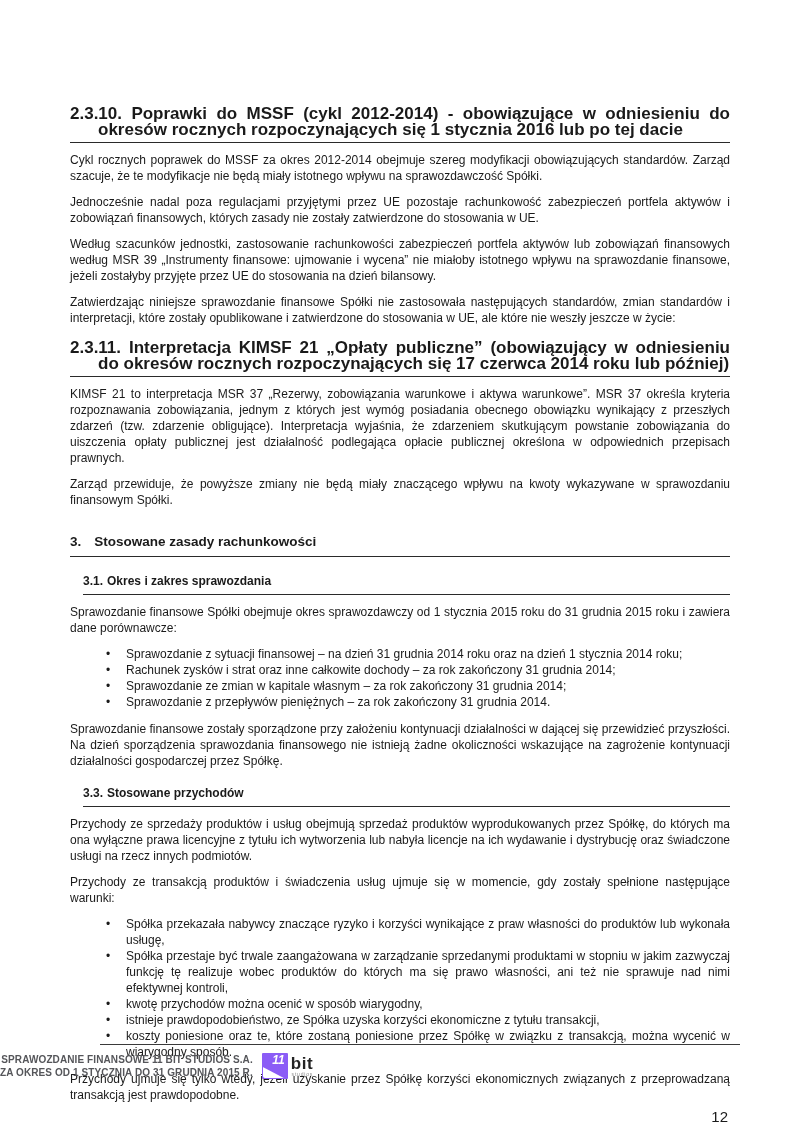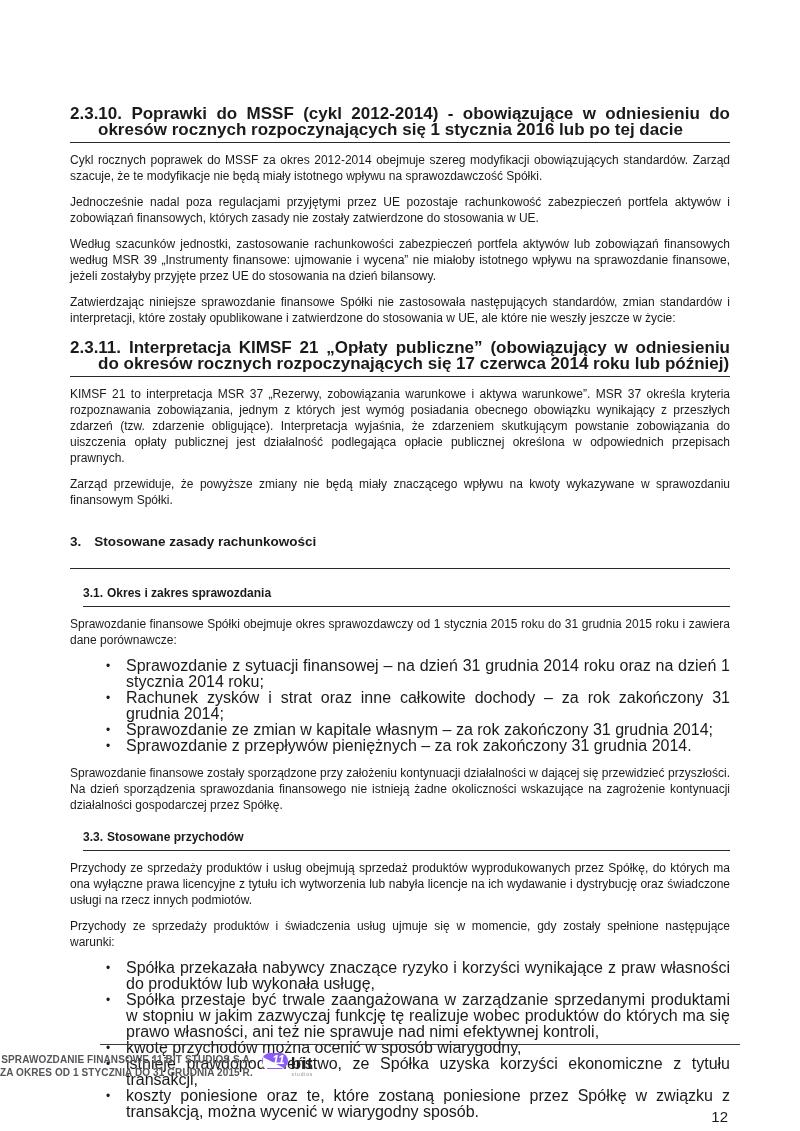--- a/index.html
+++ b/index.html
@@ -33,42 +33,42 @@
     padding: 0 0 5px 28px;
     text-indent: -28px;
     border-bottom: 1px solid #2a2a2a;
     margin: 14px 0 9px 0;
   }
   .h-main {
     font-weight: bold;
     font-size: 13.5px;
     line-height: 16px;
     border-bottom: 1px solid #2a2a2a;
-    padding-bottom: 18px;
+    padding-bottom: 6px;
     margin: 26px 0 13px 0;
   }
   .h-main .num { display:inline-block; margin-right: 13px; }
   .h-sub {
     font-weight: bold;
     font-size: 12px;
     line-height: 15px;
     border-bottom: 1px solid #2a2a2a;
     padding-bottom: 5px;
     margin: 17px 0 9px 13px;
   }
   .h-sub .num { display:inline-block; margin-right: 4px; }
   ul.blist {
     list-style: none;
     margin: 2px 0 11px 0;
     padding: 0;
   }
   ul.blist li {
     position: relative;
     padding-left: 56px;
-    font-size: 16px;
+    font-size: 12px;
     line-height: 16px;
     text-align: justify;
   }
   ul.blist li::before {
     content: "\2022";
     position: absolute;
     left: 36px;
     top: 0;
     font-size: 12px;
   }
@@ -94,23 +94,23 @@
     text-align: right;
     color: #55565a;
     font-size: 10px;
     line-height: 13px;
     letter-spacing: 0.1px;
     font-weight: bold;
     white-space: nowrap;
   }
   .logo { display: flex; align-items: flex-start; gap: 3px; }
   .logo-mark {
-    width: 26px; height: 16px;
+    width: 26px; height: 26px;
     background: #8b5cf6;
-    border-radius: 12px;
+    border-radius: 1px;
     position: relative;
   }
   .logo-mark .mark-num {
     position: absolute;
     top: 1px; right: 3px;
     color: #ffffff;
     font-weight: bold;
     font-size: 12px;
     line-height: 13px;
     font-style: italic;
@@ -170,21 +170,21 @@
       <li>Sprawozdanie z sytuacji finansowej – na dzień 31 grudnia 2014 roku oraz na dzień 1 stycznia 2014 roku;</li>
       <li>Rachunek zysków i strat oraz inne całkowite dochody – za rok zakończony 31 grudnia 2014;</li>
       <li>Sprawozdanie ze zmian w kapitale własnym – za rok zakończony 31 grudnia 2014;</li>
       <li>Sprawozdanie z przepływów pieniężnych – za rok zakończony 31 grudnia 2014.</li>
     </ul>
 
     <p class="para">Sprawozdanie finansowe zostały sporządzone przy założeniu kontynuacji działalności w dającej się przewidzieć przyszłości. Na dzień sporządzenia sprawozdania finansowego nie istnieją żadne okoliczności wskazujące na zagrożenie kontynuacji działalności gospodarczej przez Spółkę.</p>
 
     <h2 class="h-sub"><span class="num">3.3.</span><span>Stosowane przychodów</span></h2>
     <p class="para">Przychody ze sprzedaży produktów i usług obejmują sprzedaż produktów wyprodukowanych przez Spółkę, do których ma ona wyłączne prawa licencyjne z tytułu ich wytworzenia lub nabyła licencje na ich wydawanie i dystrybucję oraz świadczone usługi na rzecz innych podmiotów.</p>
-    <p class="para">Przychody ze sprzedaży produktów i świadczenia usług ujmuje się w momencie, gdy zostały spełnione następujące warunki:</p>
+    <p class="para">Przychody ze transakcją produktów i świadczenia usług ujmuje się w momencie, gdy zostały spełnione następujące warunki:</p>
     <ul class="blist">
       <li>Spółka przekazała nabywcy znaczące ryzyko i korzyści wynikające z praw własności do produktów lub wykonała usługę,</li>
       <li>Spółka przestaje być trwale zaangażowana w zarządzanie sprzedanymi produktami w stopniu w jakim zazwyczaj funkcję tę realizuje wobec produktów do których ma się prawo własności, ani też nie sprawuje nad nimi efektywnej kontroli,</li>
       <li>kwotę przychodów można ocenić w sposób wiarygodny,</li>
       <li>istnieje prawdopodobieństwo, ze Spółka uzyska korzyści ekonomiczne z tytułu transakcji,</li>
       <li>koszty poniesione oraz te, które zostaną poniesione przez Spółkę w związku z transakcją, można wycenić w wiarygodny sposób.</li>
     </ul>
     <p class="para">Przychody ujmuje się tylko wtedy, jeżeli uzyskanie przez Spółkę korzyści ekonomicznych związanych z przeprowadzaną transakcją jest prawdopodobne.</p>
 
   </main>

